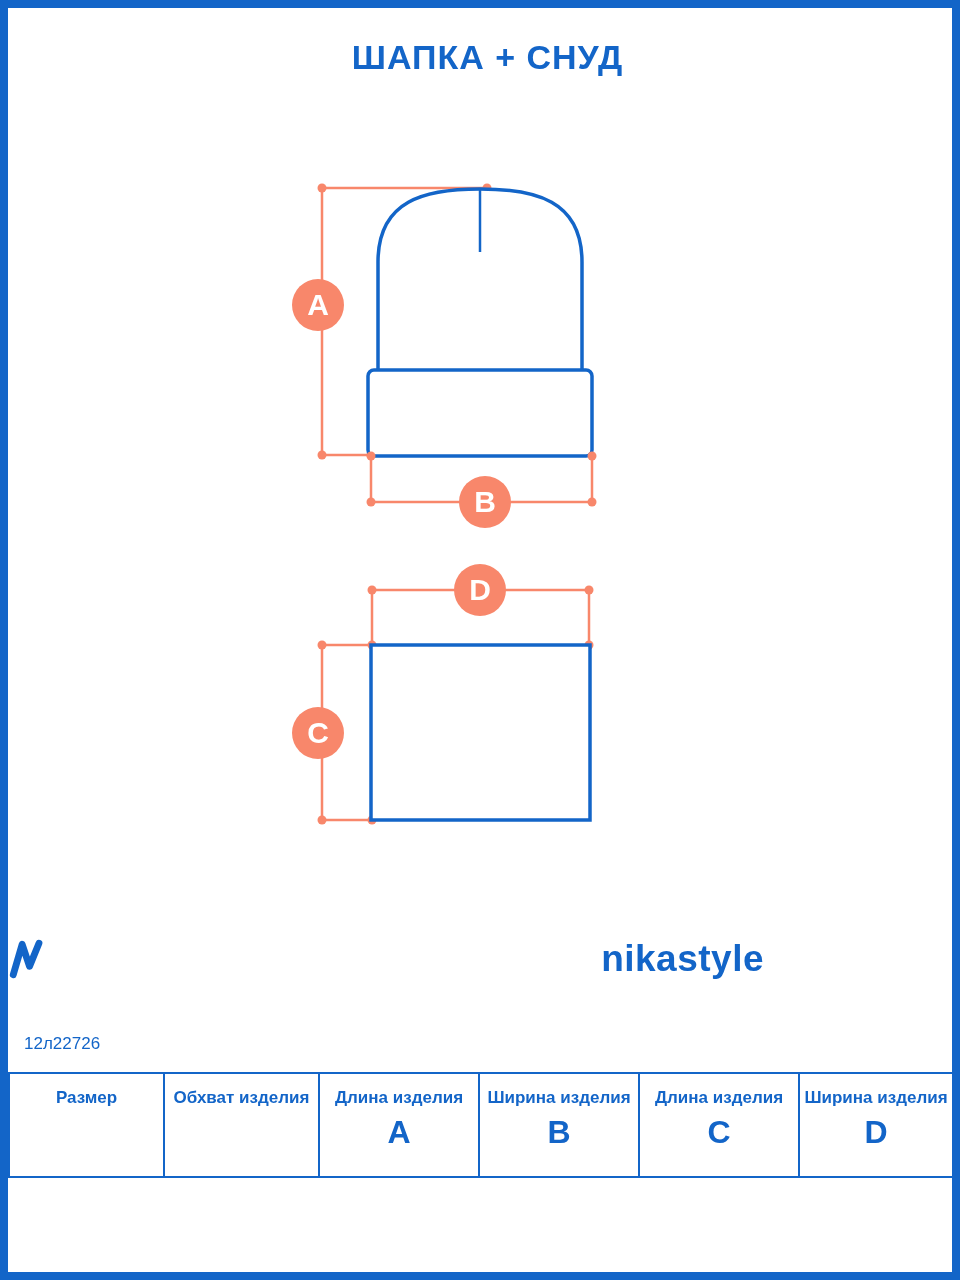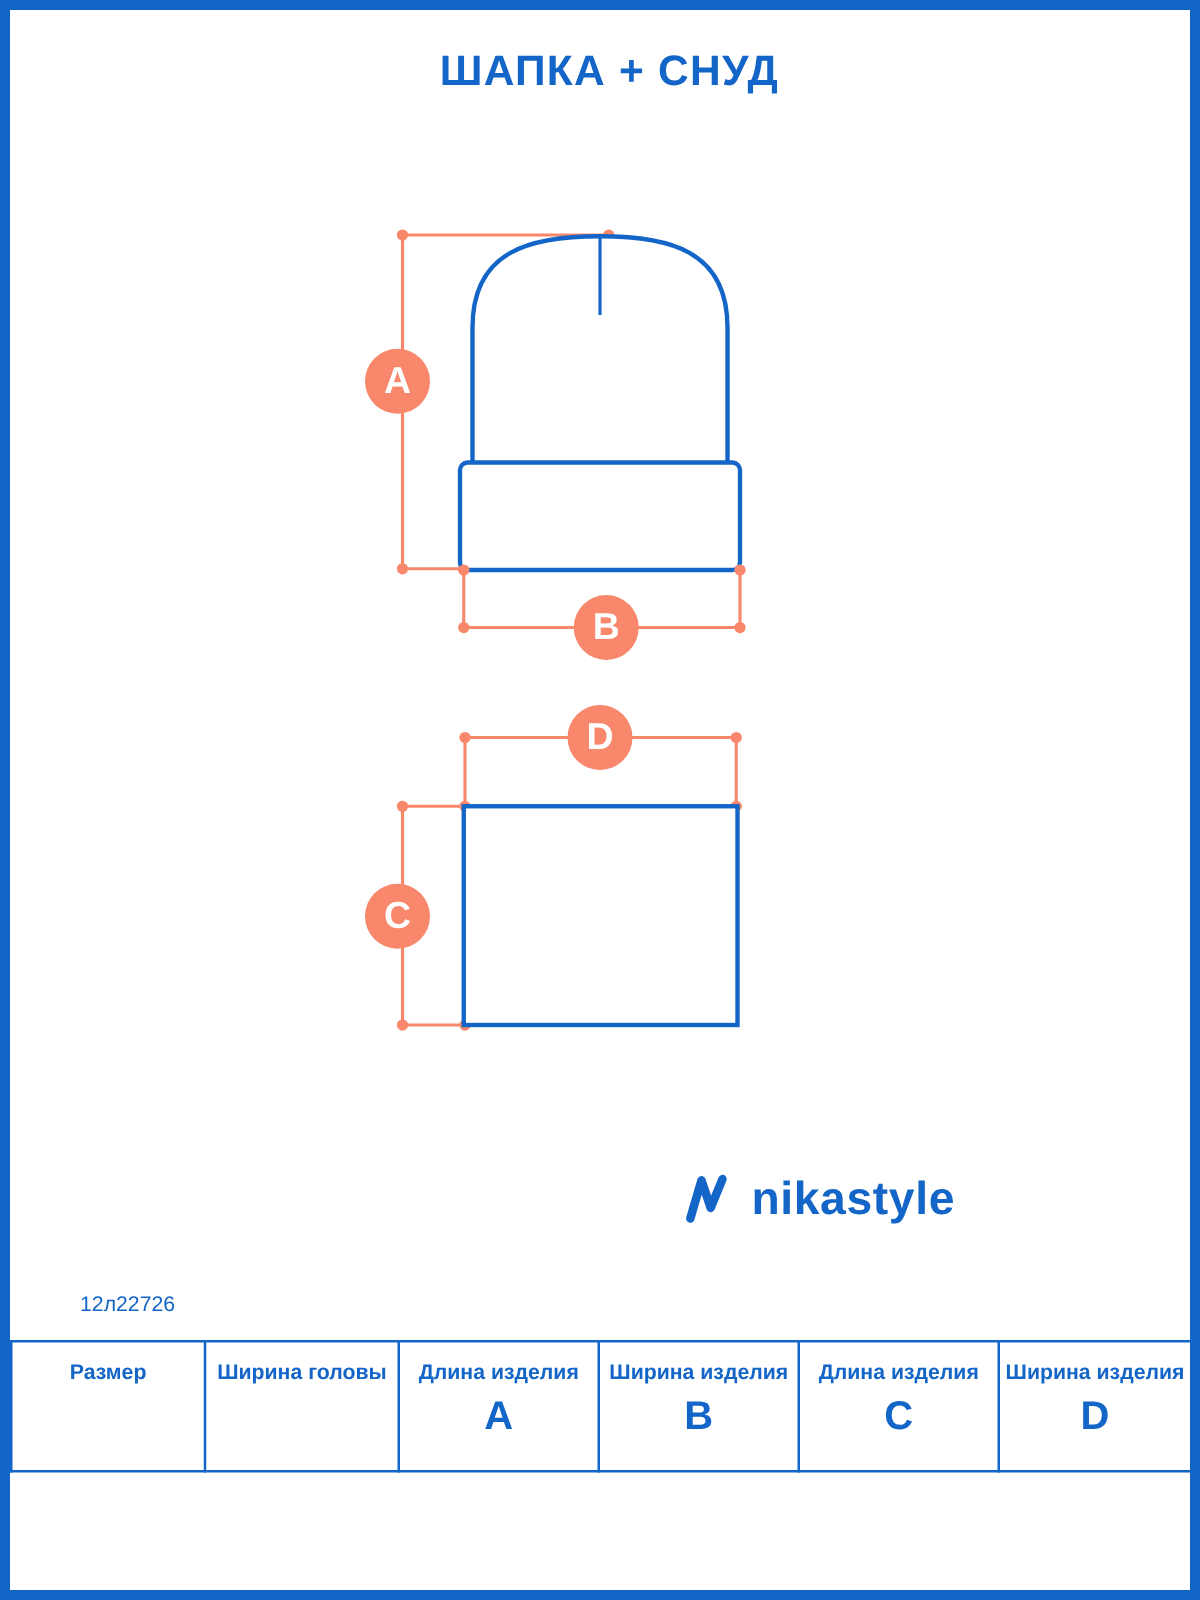--- a/index.html
+++ b/index.html
@@ -32,29 +32,29 @@
   .badge{
     position:absolute;
     width:52px;height:52px;border-radius:50%;
     background:var(--coral);
     color:#fff;font-size:30px;font-weight:bold;
     display:flex;align-items:center;justify-content:center;
     line-height:1;
   }
   .brand{
     position:absolute;top:930px;left:0;width:756px;
-    display:flex;align-items:center;justify-content:flex-end;gap:12px;
+    display:flex;align-items:center;justify-content:space-between;gap:12px;
   }
   .brand-name{
     color:var(--blue);font-size:37px;font-weight:bold;letter-spacing:0.5px;
   }
   .logo-mark{stroke:var(--blue);stroke-width:6.5;fill:none;stroke-linecap:round;stroke-linejoin:round;}
   .article{
     position:absolute;left:16px;top:1026px;
-    color:var(--blue);font-size:17px;font-weight:500;margin-left:40px;
+    color:var(--blue);font-size:17px;font-weight:500;
   }
   table.size-table{
     position:absolute;left:0;top:1064px;width:944px;height:200px;
     border-collapse:collapse;table-layout:fixed;
     color:var(--blue);
   }
   table.size-table th,table.size-table td{
     border:2px solid var(--blue);
     text-align:center;
     padding:0;
@@ -146,21 +146,21 @@
         <col style="width:160px">
         <col style="width:154px">
     </colgroup>
     <thead>
       <tr>
         <th>
           <div class="th-label">Размер</div>
           <div class="th-letter"></div>
         </th>
         <th>
-          <div class="th-label">Ширина головы</div>
+          <div class="th-label">Обхват изделия</div>
           <div class="th-letter"></div>
         </th>
         <th>
           <div class="th-label">Длина изделия</div>
           <div class="th-letter">A</div>
         </th>
         <th>
           <div class="th-label">Ширина изделия</div>
           <div class="th-letter">B</div>
         </th>

